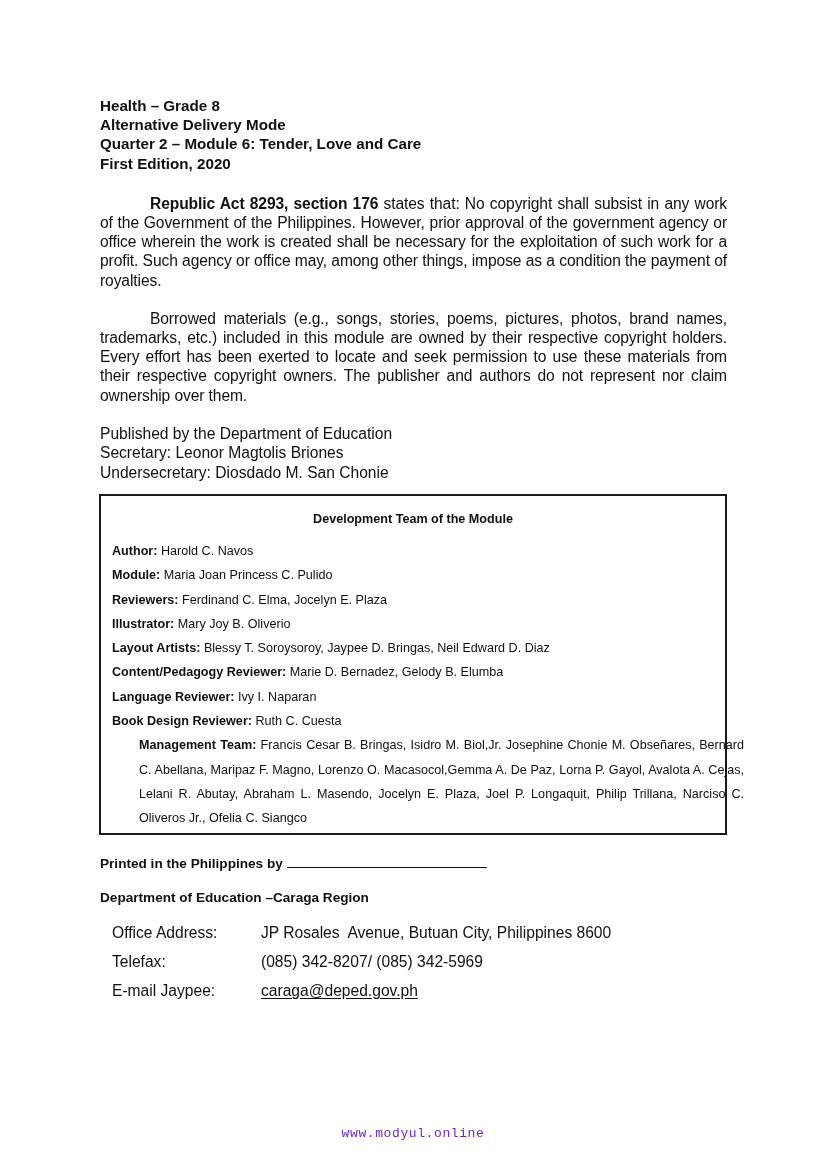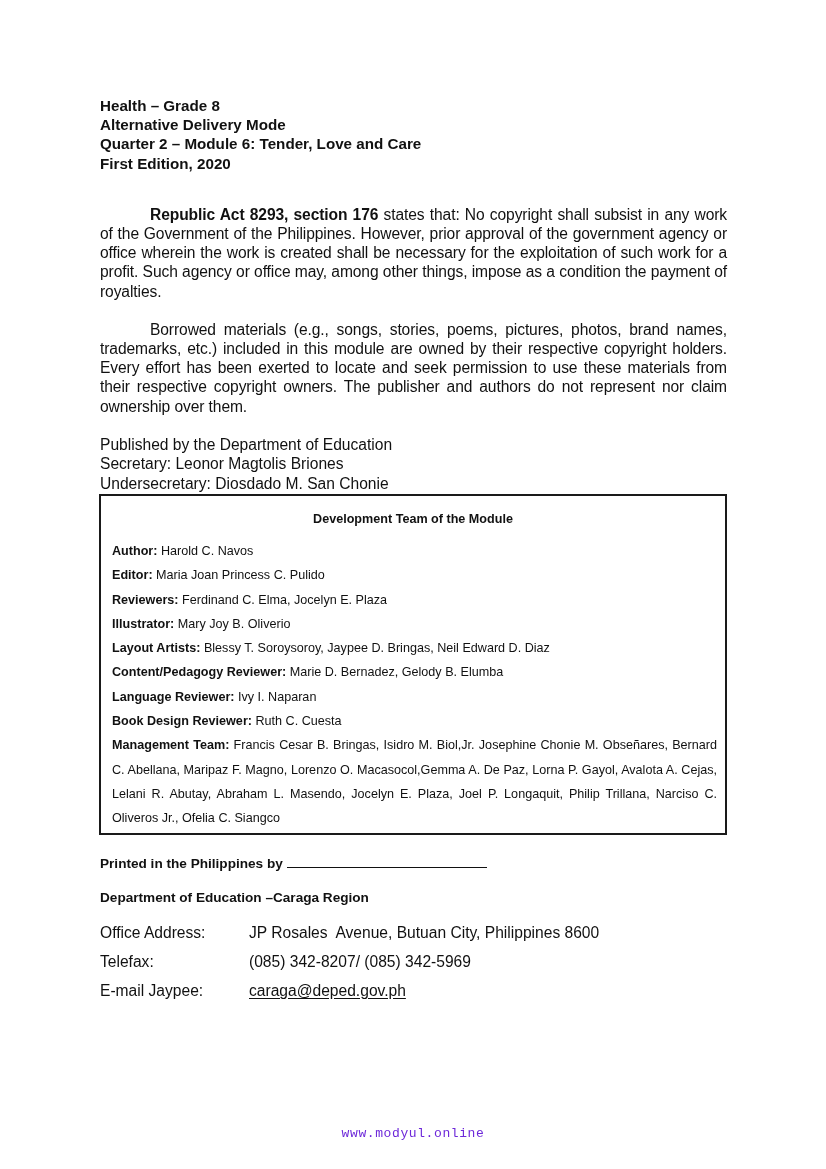--- a/index.html
+++ b/index.html
@@ -28,21 +28,21 @@
     }
     .title-block div { white-space: nowrap; }
     .para {
       font-size: 15.6px;
       line-height: 19.2px;
       text-align: justify;
       text-indent: 50px;
       margin: 0;
     }
     .para b { font-weight: bold; }
-    #para-1 { margin-top: 32px; letter-spacing: -0.1px; }
+    #para-1 { margin-top: 21px; letter-spacing: -0.1px; }
     #para-2 { margin-top: 19px; letter-spacing: -0.1px; }
     .pub-block {
       margin-top: 19px;
       font-size: 15.6px;
       line-height: 19.4px;
     }
     .pub-block div { white-space: nowrap; }
     .team-box {
       position: absolute;
       left: 99px;
@@ -73,20 +73,21 @@
       line-height: 16px;
       white-space: nowrap;
     }
     .team-row .role { font-weight: bold; }
     .mgmt {
       font-size: 12.6px;
       line-height: 24.2px;
       text-align: justify;
       margin-top: -4px;
       width: 605px;
+      margin-left: 27px;
     }
     .mgmt .role { font-weight: bold; }
     .printed {
       position: absolute;
       left: 100px;
       top: 855px;
       font-weight: bold;
       font-size: 13.6px;
       white-space: nowrap;
     }
@@ -110,21 +111,21 @@
       position: absolute;
       left: 100px;
       top: 924px;
       font-size: 15.6px;
     }
     .contact-row {
       height: 29px;
       white-space: nowrap;
       display: flex;
     }
-    .contact-row .label { width: 149px; }
+    .contact-row .label { width: 149px; margin-left: 12px; }
     .contact-row .value a, .contact-row .value .link {
       color: #111;
       text-decoration: underline;
       text-underline-offset: 2px;
     }
     .watermark {
       position: absolute;
       left: 0;
       right: 0;
       top: 1126px;
@@ -154,21 +155,21 @@
     <div>Published by the Department of Education</div>
     <div>Secretary: Leonor Magtolis Briones</div>
     <div>Undersecretary: Diosdado M. San Chonie</div>
   </div>
 </div>
 
 <div class="team-box">
   <div class="team-title">Development Team of the Module</div>
   <div class="team-list">
     <div class="team-row"><span class="role">Author:</span><span> Harold C. Navos</span></div>
-    <div class="team-row"><span class="role">Editor:</span><span> Maria Joan Princess C. Pulido</span></div>
+    <div class="team-row"><span class="role">Module:</span><span> Maria Joan Princess C. Pulido</span></div>
     <div class="team-row"><span class="role">Reviewers:</span><span> Ferdinand C. Elma, Jocelyn E. Plaza</span></div>
     <div class="team-row"><span class="role">Illustrator:</span><span> Mary Joy B. Oliverio</span></div>
     <div class="team-row"><span class="role">Layout Artists:</span><span> Blessy T. Soroysoroy, Jaypee D. Bringas, Neil Edward D. Diaz</span></div>
     <div class="team-row"><span class="role">Content/Pedagogy Reviewer:</span><span> Marie D. Bernadez, Gelody B. Elumba</span></div>
     <div class="team-row"><span class="role">Language Reviewer:</span><span> Ivy I. Naparan</span></div>
     <div class="team-row"><span class="role">Book Design Reviewer:</span><span> Ruth C. Cuesta</span></div>
     <div class="mgmt"><span class="role">Management Team:</span><span> Francis Cesar B. Bringas, Isidro M. Biol,Jr. Josephine Chonie M. Obseñares, Bernard C. Abellana, Maripaz F. Magno, Lorenzo O. Macasocol,Gemma A. De Paz, Lorna P. Gayol, Avalota A. Cejas, Lelani R. Abutay, Abraham L. Masendo, Jocelyn E. Plaza, Joel P. Longaquit, Philip Trillana, Narciso C. Oliveros Jr., Ofelia C. Siangco</span></div>
   </div>
 </div>
 

